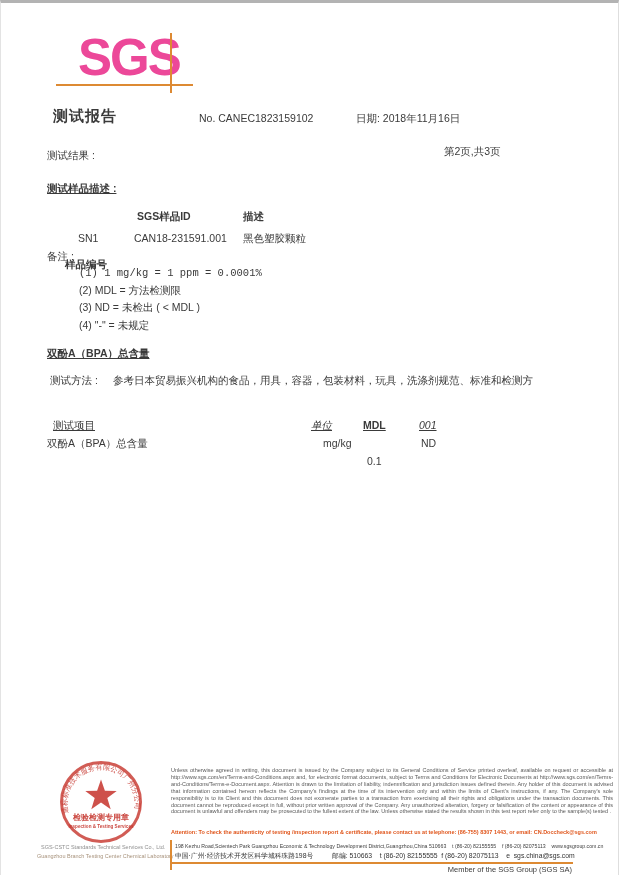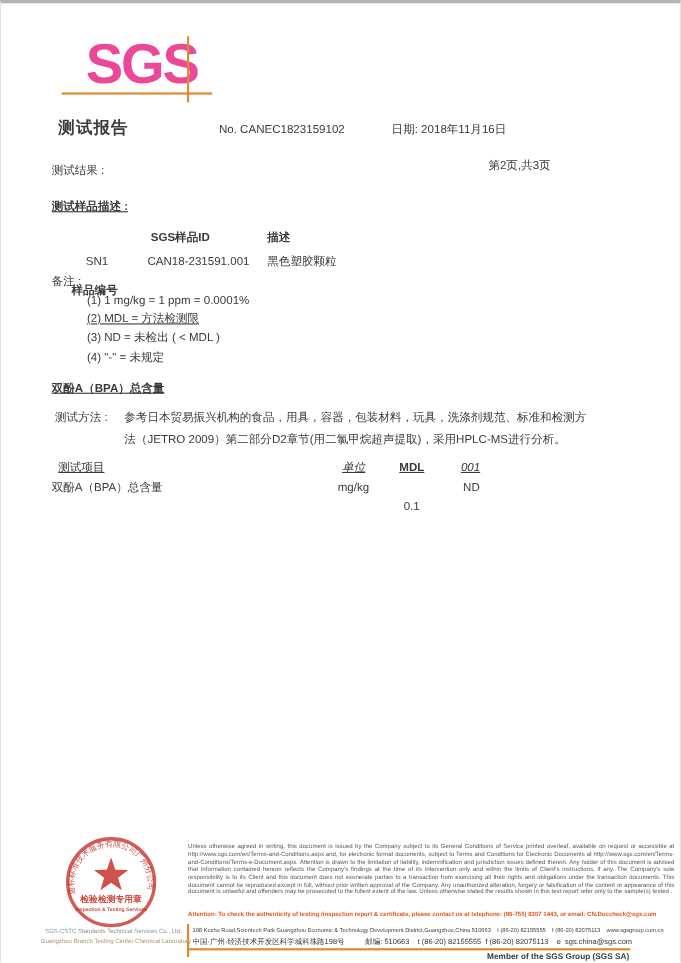--- a/index.html
+++ b/index.html
@@ -23,21 +23,21 @@
   .report-no { left:198px; top:109px; }
   .date-line { left:343px; top:109px;margin-left:12px; }
   .page-info { left:443px; top:109px;margin-top:33px; }
 
   .disclaimer { left:170px; top:764px; width:442px; font-size:5.5px; line-height:6.9px; color:#5a5a5a; text-align:justify; }
   .attention { left:170px; top:826px; width:442px; font-size:5.5px; line-height:6.6px; color:#e0561c; font-weight:bold; }
   .addr-en { left:174px; top:840px; font-size:5.2px; color:#404040; white-space:pre; }
   .addr-cn { left:174px; top:848px; font-size:6.8px; color:#333333; white-space:pre; }
   .footer-vline { left:169px; top:837px; width:2px; height:30px; background:#dd8a33; }
   .footer-rule { left:169px; top:859px; width:403px; height:2px; background:#dd8a33; }
-  .member { right:46px; top:862px; font-size:7.5px; color:#3a3a3a; white-space:nowrap;font-weight:bold; }
+  .member { right:46px; top:862px; font-size:7.5px; color:#3a3a3a; white-space:nowrap; }
 
   .comp1 { left:40px; top:841px; width:118px; font-size:5.5px; color:#8f8f8f; text-align:center; white-space:nowrap; }
   .comp2 { left:36px; top:850px; width:124px; font-size:5.5px; color:#a8937d; text-align:center; white-space:nowrap; }
   .stamp { left:50px; top:756px; }
 </style>
 </head>
 <body>
 
 <div class="page">
 
@@ -56,37 +56,36 @@
   <div>
     <div class="abs fs bold" style="left:64px;  top:207px;margin-top:48px;">样品编号</div>
     <div class="abs fs bold" style="left:136px; top:207px;">SGS样品ID</div>
     <div class="abs fs bold" style="left:242px; top:207px;">描述</div>
     <div class="abs fs" style="left:77px;  top:229px;">SN1</div>
     <div class="abs fs" style="left:133px; top:229px;">CAN18-231591.001</div>
     <div class="abs fs" style="left:242px; top:229px;">黑色塑胶颗粒</div>
   </div>
 
   <div class="abs fs" style="left:46px; top:247px;">备注 :</div>
-  <div class="abs fs" style="left:78px; top:264px;">(1) 1 mg/kg = 1 ppm = 0.0001%</div>
-  <div class="abs fs" style="left:78px; top:281px;text-decoration:underline;">(2) MDL = 方法检测限</div>
+  <div class="abs fs" style="left:78px; top:264px;font-family:Liberation Mono, monospace;">(1) 1 mg/kg = 1 ppm = 0.0001%</div>
+  <div class="abs fs" style="left:78px; top:281px;">(2) MDL = 方法检测限</div>
   <div class="abs fs" style="left:78px; top:298px;">(3) ND = 未检出 ( &lt; MDL )</div>
   <div class="abs fs" style="left:78px; top:316px;">(4) "-" = 未规定</div>
 
   <div class="abs fs bold ul" style="left:46px; top:344px;">双酚A（BPA）总含量</div>
   <div class="abs fs" style="left:49px;  top:371px;">测试方法 :</div>
   <div class="abs fs" style="left:112px; top:371px;text-align:right;">参考日本贸易振兴机构的食品，用具，容器，包装材料，玩具，洗涤剂规范、标准和检测方</div>
-  <div class="abs fs" style="left:112px; top:391px;">法（JETRO 2009）第二部分D2章节(用二氯甲烷超声提取)，采用HPLC-MS进行分析。</div>
 
   <div>
     <div class="abs fs ul" style="left:52px;  top:416px;">测试项目</div>
     <div class="abs fs ul it" style="left:310px; top:416px;">单位</div>
     <div class="abs fs ul bold" style="left:362px; top:416px;">MDL</div>
     <div class="abs fs ul it" style="left:418px; top:416px;">001</div>
     <div class="abs fs" style="left:46px;  top:434px;">双酚A（BPA）总含量</div>
-    <div class="abs fs" style="left:306px; top:434px;">mg/kg</div>
+    <div class="abs fs" style="left:322px; top:434px;">mg/kg</div>
     <div class="abs fs" style="left:366px; top:452px;">0.1</div>
     <div class="abs fs" style="left:420px; top:434px;">ND</div>
   </div>
 
   <svg class="abs stamp" width="100" height="92" viewBox="0 0 100 92">
     <circle cx="50" cy="43" r="39.5" fill="none" stroke="#c5332b" stroke-width="3" opacity="0.8"></circle>
     <defs>
         <path id="ringArc" d="M 18 56 A 34 34 0 1 1 82 56" fill="none"></path>
       </defs>
     <text font-size="7.2" fill="#c5332b" opacity="0.85">

